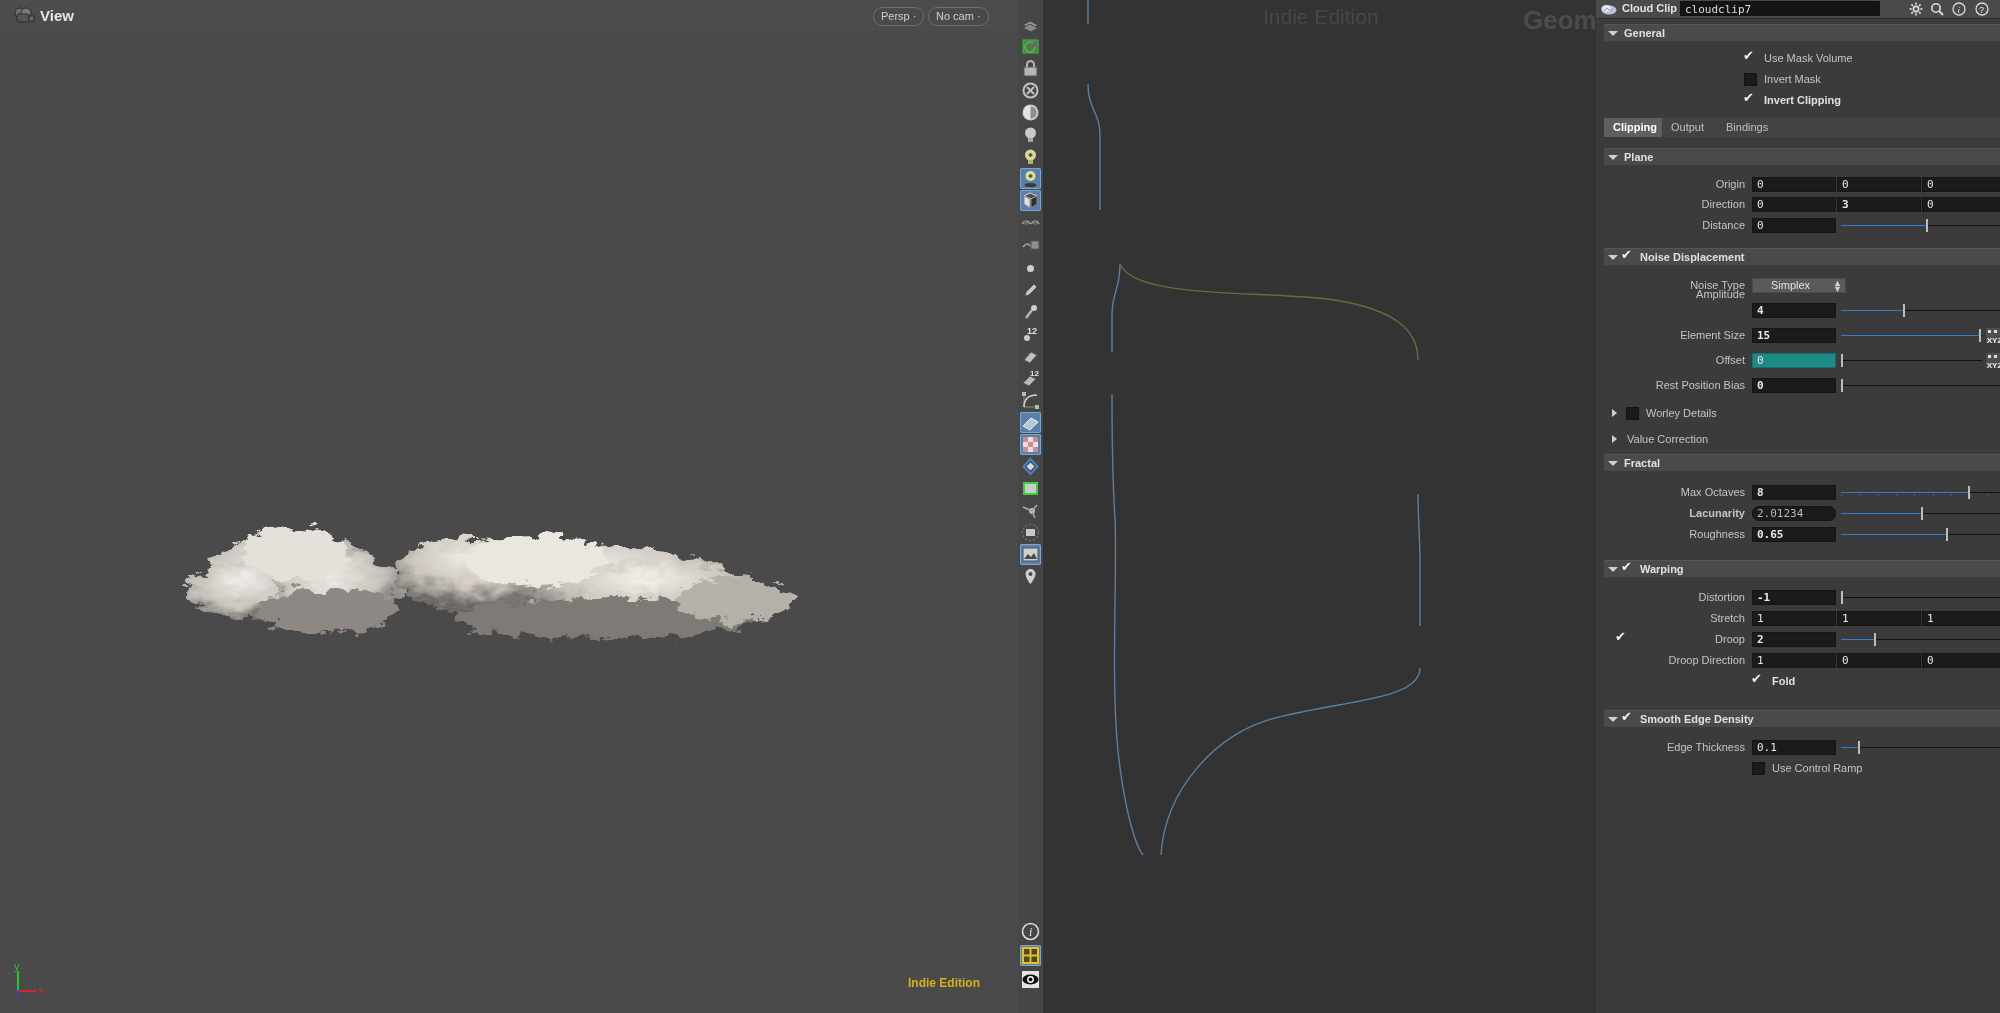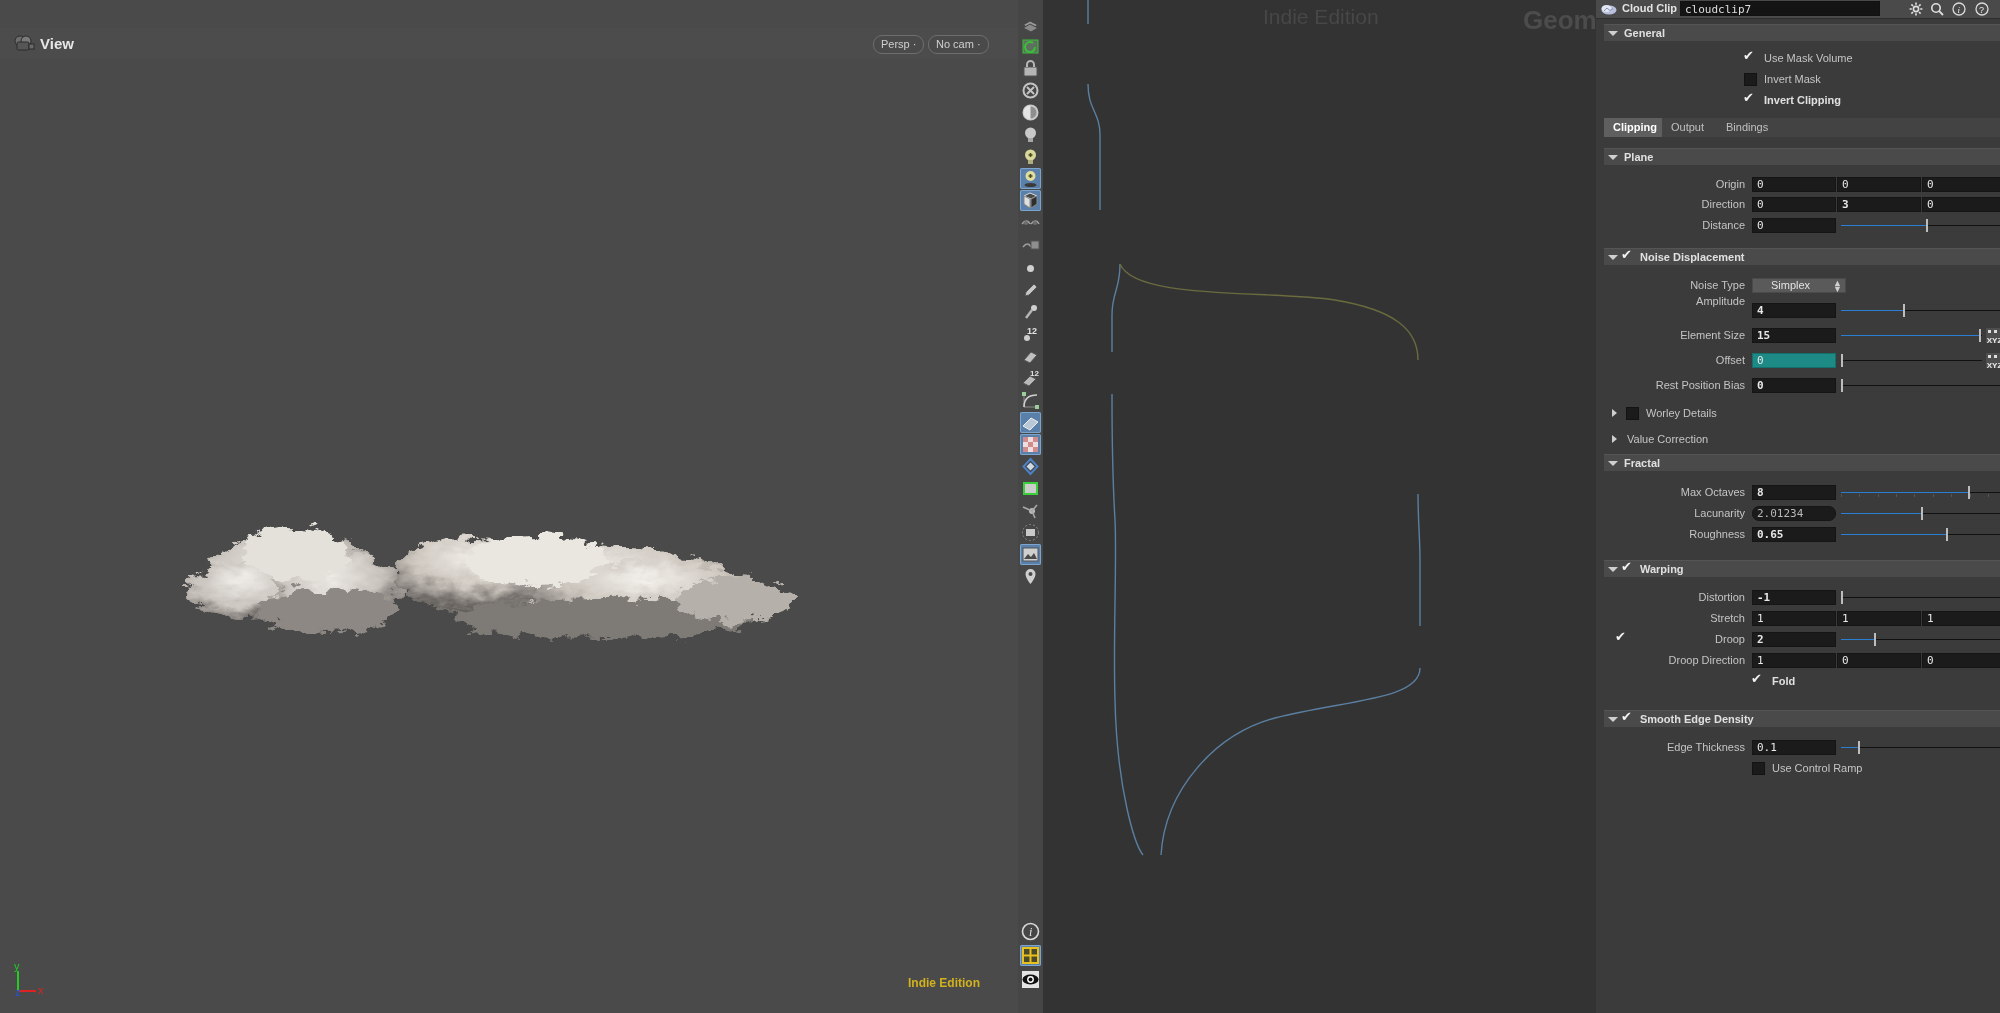--- a/index.html
+++ b/index.html
@@ -4,21 +4,21 @@
 <style>
   html,body{margin:0;padding:0;background:#3c3c3c;}
   body{width:2000px;height:1013px;overflow:hidden;font-family:"Liberation Sans",sans-serif;
        -webkit-font-smoothing:antialiased;}
   #app{position:relative;width:2000px;height:1013px;background:#3c3c3c;}
 
   
   #viewport{position:absolute;left:0;top:0;width:1018px;height:1013px;background:#4a4a4a;}
   #vp-canvas{position:absolute;left:0;top:22px;width:1018px;height:991px;
     background:#4a4a4a;}
-  #vp-header{position:absolute;left:0;top:0;width:1018px;height:30px;background:#4c4c4c;margin-top:28px;}
+  #vp-header{position:absolute;left:0;top:0;width:1018px;height:30px;background:#4c4c4c;}
   .vp-title{position:absolute;left:40px;top:7px;font-size:15px;font-weight:bold;color:#e6e6e6;}
   .cam-icon{position:absolute;left:13px;top:7px;width:22px;height:17px;}
   .pill{position:absolute;top:7px;height:17px;border:1px solid #6e6e6e;border-radius:9px;
         color:#cfcfcf;font-size:11px;line-height:17px;padding:0 7px;background:#4a4a4a;}
 
   
   .cloudwrap{position:absolute;left:175px;top:480px;width:660px;height:180px;}
 
   
   #gizmo{position:absolute;left:10px;bottom:14px;width:40px;height:40px;}
@@ -415,21 +415,21 @@
       <div class="cbx on" style="left:18px;top:2px;"></div>
       <div class="txt" style="left:36px;">Noise Displacement</div>
     </div>
 
     <div class="plabel" style="left:1px;top:279px;width:148px;">Noise Type</div>
     <div class="menu" style="left:156px;top:278px;width:94px;">
       <span>Simplex</span>
       <span class="arrows">▲<br>▼</span>
     </div>
 
-    <div class="plabel" style="left:1px;top:295px;width:148px;">Amplitude</div>
+    <div class="plabel" style="left:1px;top:288px;width:148px;">Amplitude</div>
     <div class="pfield bold" style="left:156px;top:303px;width:84px;">4</div>
     <div class="slider" style="left:245px;top:303px;width:167px;">
       <div class="track"></div>
         <div class="fill" style="width:37%;"></div>
         <div class="knob" style="left:37%;"></div>
     </div>
 
     <div class="plabel" style="left:1px;top:329px;width:148px;">Element Size</div>
     <div class="pfield bold" style="left:156px;top:328px;width:84px;">15</div>
     <div class="slider" style="left:245px;top:328px;width:141px;">
@@ -490,21 +490,21 @@
           <i style="left:33%"></i>
         <i style="left:44%"></i>
           <i style="left:55%"></i>
           <i style="left:66%"></i>
           <i style="left:77%"></i>
         <i style="left:88%"></i>
         </div>
       <div class="knob" style="left:76%;"></div>
     </div>
 
-    <div class="plabel" style="left:1px;top:507px;width:148px;">Lacunarity</div>
+    <div class="plabel" style="left:1px;top:507px;width:148px;font-weight:bold;">Lacunarity</div>
     <div class="pfield dim" style="left:156px;top:506px;width:84px;border-radius:7px;">2.01234</div>
     <div class="slider" style="left:245px;top:506px;width:167px;">
       <div class="track"></div>
         <div class="fill" style="width:48%;"></div>
         <div class="knob" style="left:48%;"></div>
     </div>
 
     <div class="plabel" style="left:1px;top:528px;width:148px;">Roughness</div>
     <div class="pfield bold" style="left:156px;top:527px;width:84px;">0.65</div>
     <div class="slider" style="left:245px;top:527px;width:167px;">

